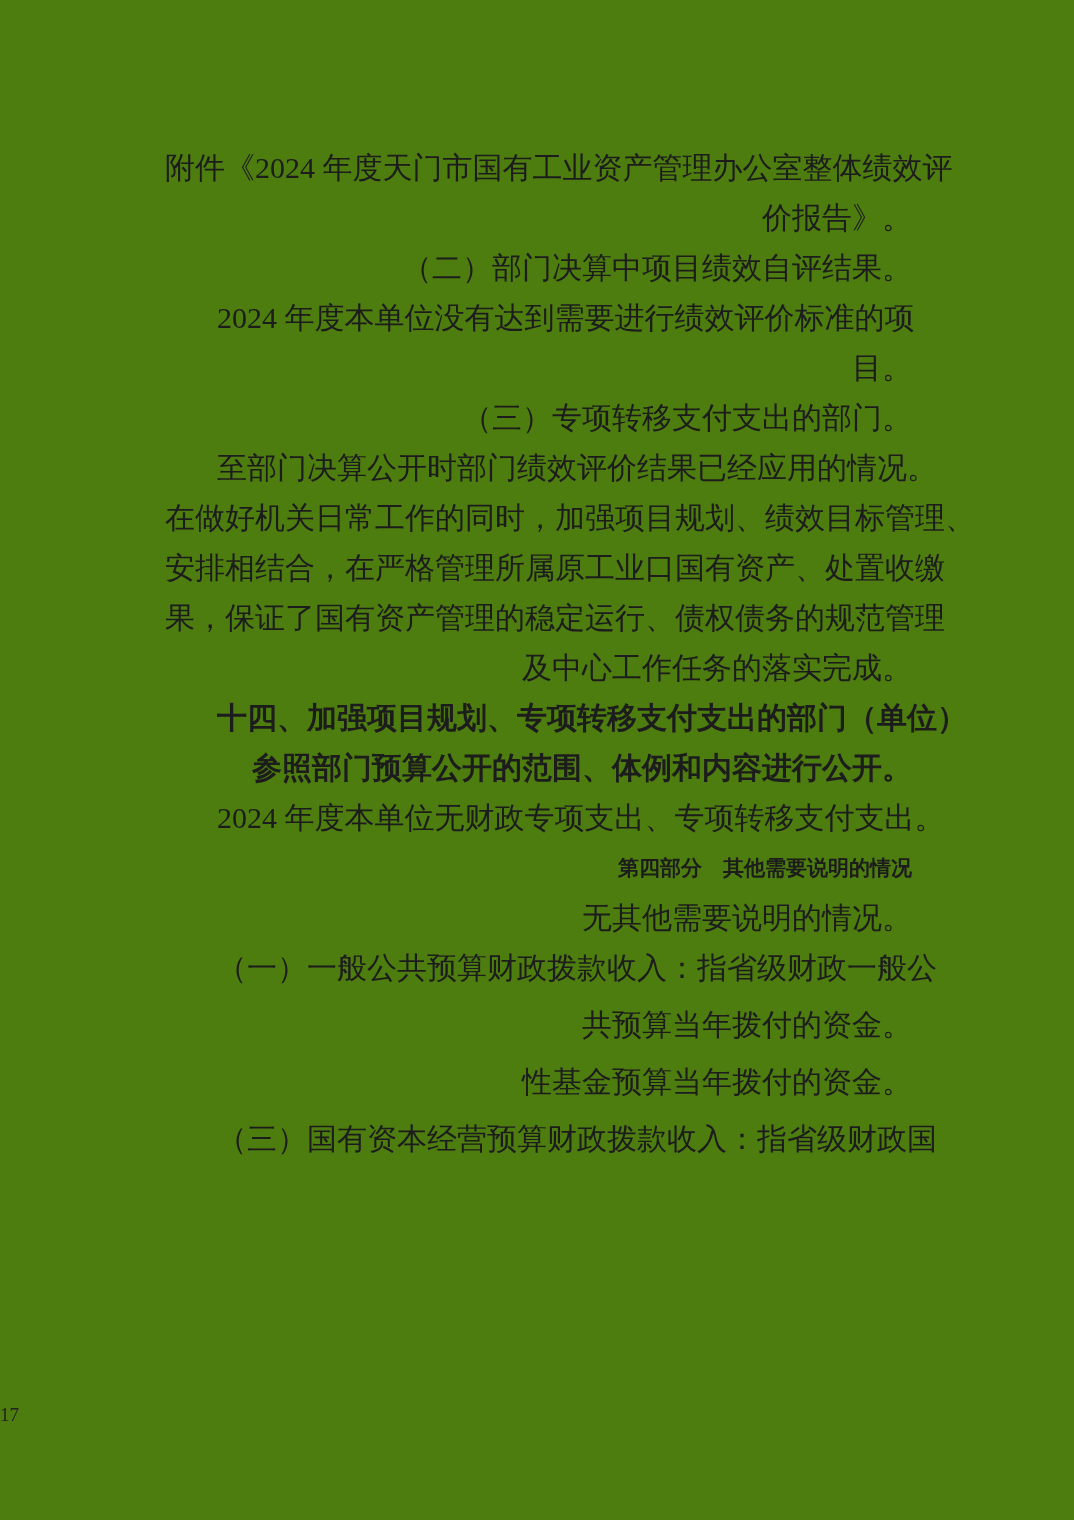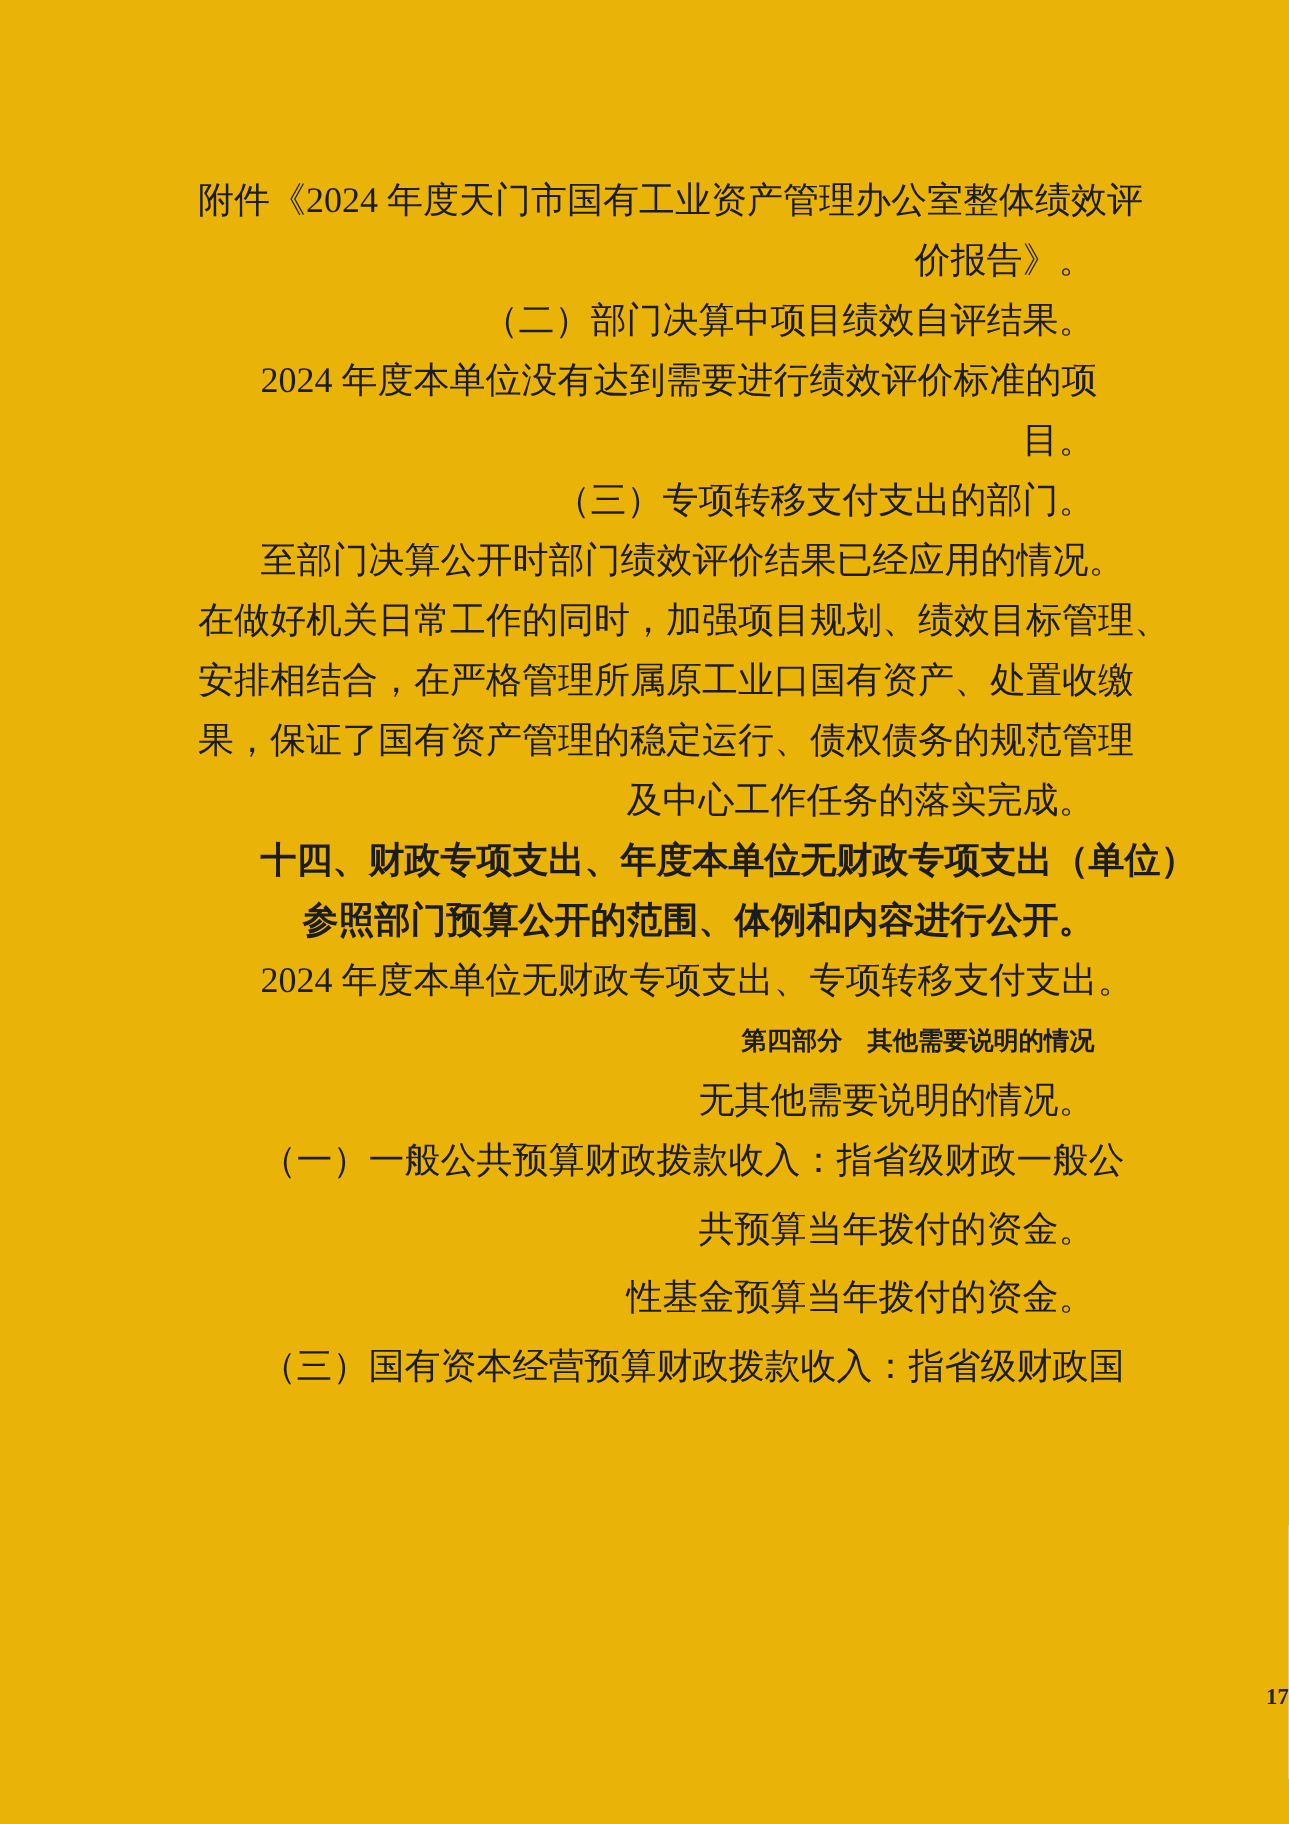--- a/index.html
+++ b/index.html
@@ -1,20 +1,20 @@
 <!DOCTYPE html>
 <html><head>
 <meta charset="utf-8">
 <style>
   html, body { margin: 0; padding: 0; background: #ffffff; }
   .page {
     position: relative;
     width: 1074px;
     height: 1520px;
-    background: #eab308;
+    background: #4d7c0f;
     overflow: hidden;
     font-family: "Liberation Serif", "DejaVu Serif", serif;
     color: #1c1c1c;
   }
   .text-block {
     position: absolute;
     left: 165px;
     top: 143px;
     width: 747px;
   }
@@ -41,44 +41,43 @@
     font-weight: bold;
     font-size: 21px;
   }
   
   .def { margin-top: 7px; }
   .page-number {
     position: absolute;
     top: 1400px;
     left: 0;
     right: 0;
-    text-align: right;
+    text-align: left;
     font-size: 19px;
     line-height: 30px;
     color: #222222;
-    font-weight: bold;
   }
 </style>
 </head>
 <body>
 
 <div class="page">
   <div class="text-block">
     <div class="ln fill">附件《2024 年度天门市国有工业资产管理办公室整体绩效评</div>
     <div class="ln">价报告》。</div>
     <div class="ln ind">（二）部门决算中项目绩效自评结果。</div>
     <div class="ln ind fill">2024 年度本单位没有达到需要进行绩效评价标准的项</div>
     <div class="ln">目。</div>
     <div class="ln ind">（三）专项转移支付支出的部门。</div>
     <div class="ln ind fill">至部门决算公开时部门绩效评价结果已经应用的情况。</div>
     <div class="ln fill">在做好机关日常工作的同时，加强项目规划、绩效目标管理、</div>
     <div class="ln fill">安排相结合，在严格管理所属原工业口国有资产、处置收缴</div>
     <div class="ln fill">果，保证了国有资产管理的稳定运行、债权债务的规范管理</div>
     <div class="ln">及中心工作任务的落实完成。</div>
-    <div class="ln ind fill kai">十四、财政专项支出、年度本单位无财政专项支出（单位）</div>
+    <div class="ln ind fill kai">十四、加强项目规划、专项转移支付支出的部门（单位）</div>
     <div class="ln kai">参照部门预算公开的范围、体例和内容进行公开。</div>
     <div class="ln ind fill">2024 年度本单位无财政专项支出、专项转移支付支出。</div>
     <div class="ln ind hei">第四部分　其他需要说明的情况</div>
     <div class="ln ind">无其他需要说明的情况。</div>
     <div class="ln ind fill">（一）一般公共预算财政拨款收入：指省级财政一般公</div>
     <div class="ln def">共预算当年拨付的资金。</div>
     <div class="ln def">性基金预算当年拨付的资金。</div>
     <div class="ln ind fill def">（三）国有资本经营预算财政拨款收入：指省级财政国</div>
   </div>
 

